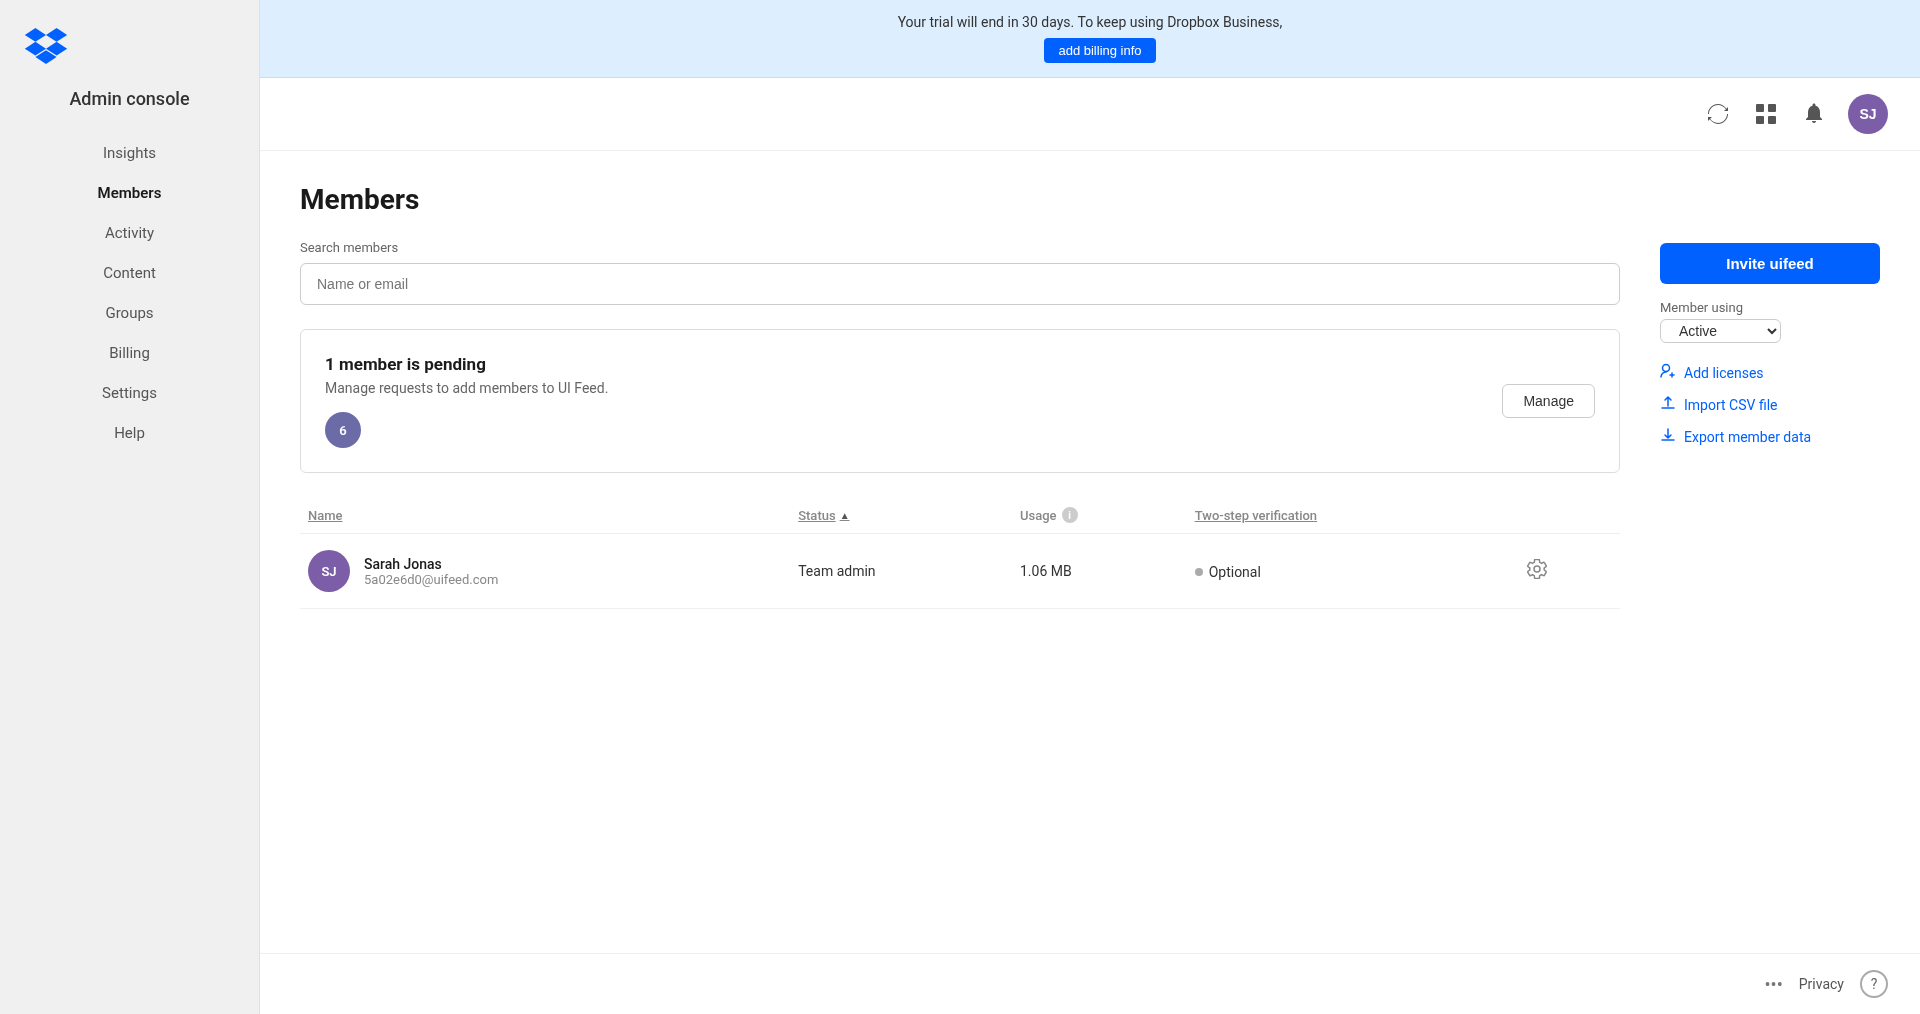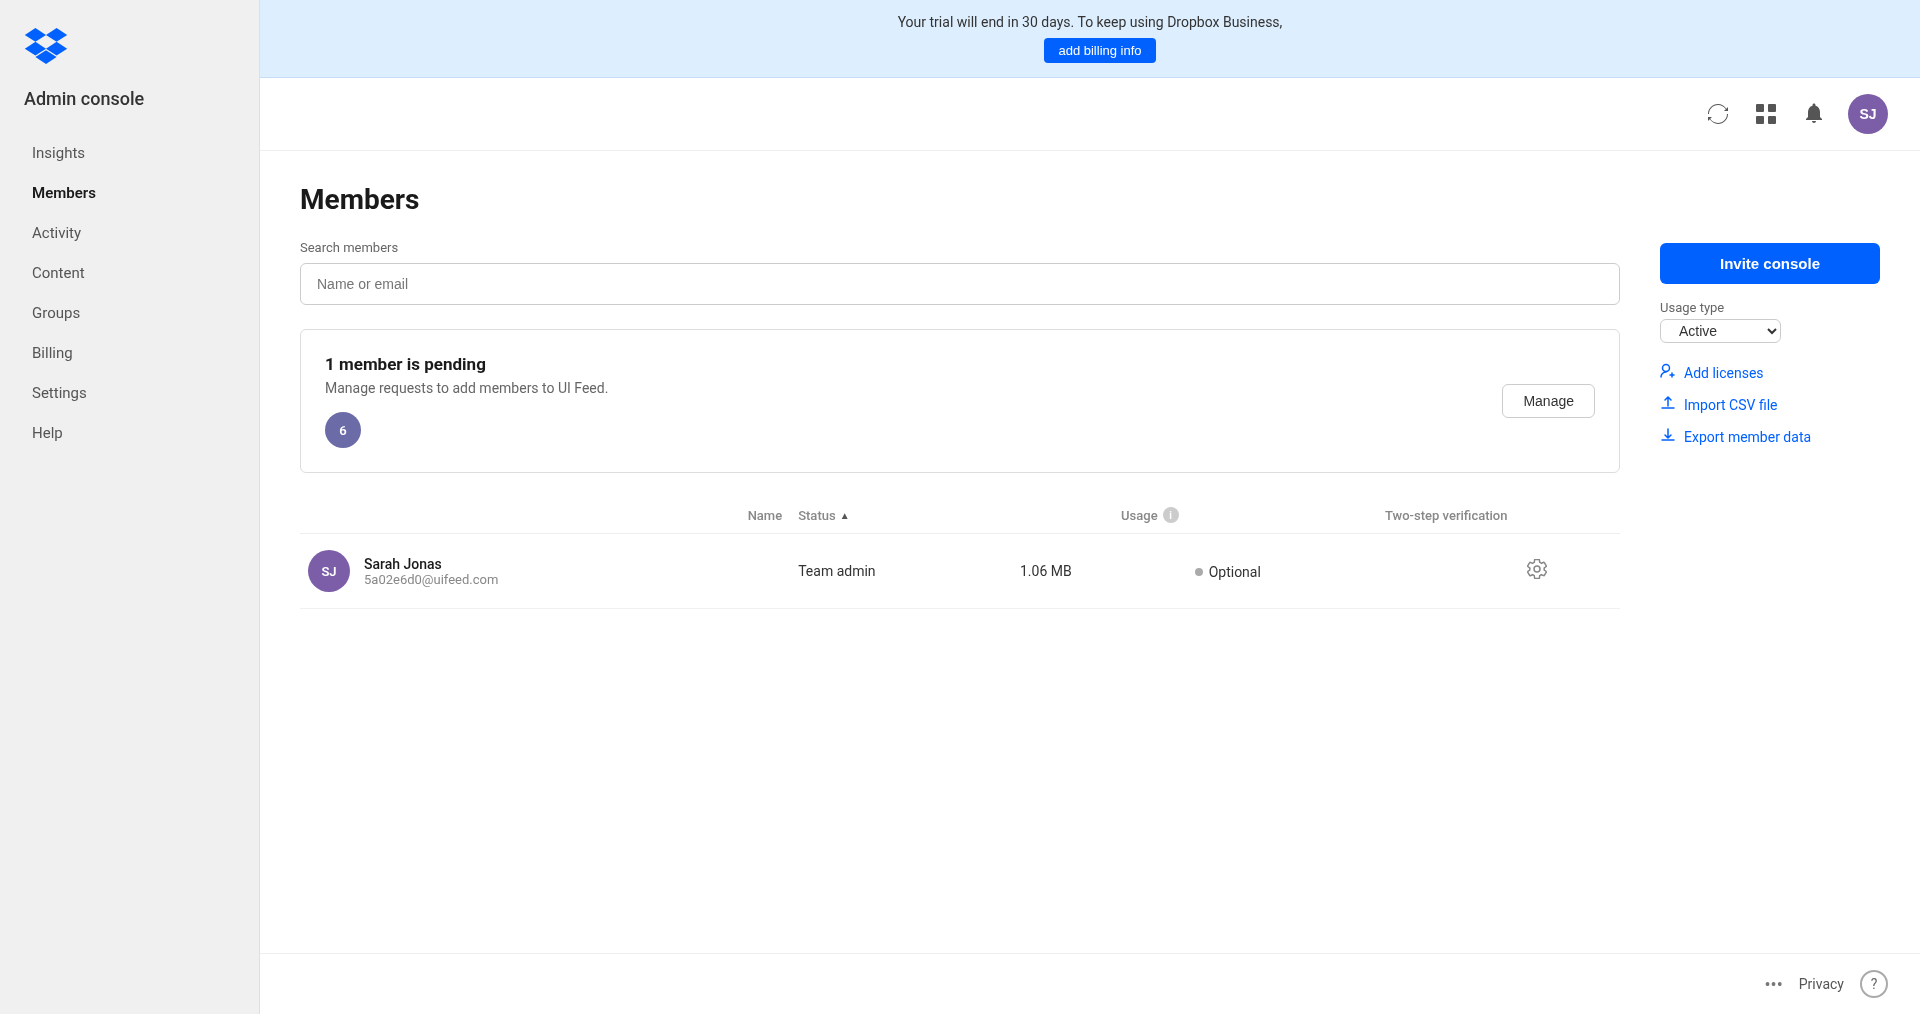--- a/index.html
+++ b/index.html
@@ -7,20 +7,21 @@
 
     
     .sidebar {
       width: 260px;
       min-width: 260px;
       background: #f0f0f0;
       display: flex;
       flex-direction: column;
       padding: 0;
       border-right: 1px solid #e0e0e0;
+      text-align: center;
     }
     .sidebar-logo {
       padding: 28px 24px 24px 24px;
       display: flex;
       align-items: center;
     }
     .dropbox-logo {
       width: 44px;
       height: 36px;
     }
@@ -206,26 +207,27 @@
       color: #333;
       align-self: center;
     }
 
     
     .members-table {
       width: 100%;
       border-collapse: collapse;
     }
     .members-table th {
-      text-align: right;
+      text-align: left;
       font-size: 13px;
       font-weight: 500;
       color: #888;
       padding: 10px 8px;
       border-bottom: 1px solid #eee;
+      text-decoration: underline;
     }
     .members-table td {
       padding: 16px 8px;
       font-size: 14px;
       color: #333;
       border-bottom: 1px solid #f0f0f0;
     }
     .th-status {
       display: flex;
       align-items: center;
@@ -490,24 +492,24 @@
                   <path d="M17.14 10.94C17.18 10.64 17.2 10.33 17.2 10C17.2 9.68 17.18 9.36 17.13 9.06L19.16 7.48C19.34 7.34 19.39 7.07 19.28 6.87L17.36 3.55C17.24 3.33 16.99 3.26 16.77 3.33L14.38 4.29C13.88 3.91 13.35 3.59 12.76 3.35L12.4 0.81C12.36 0.57 12.16 0.4 11.92 0.4H8.08C7.84 0.4 7.65 0.57 7.61 0.81L7.25 3.35C6.66 3.59 6.12 3.92 5.63 4.29L3.24 3.33C3.02 3.25 2.77 3.33 2.65 3.55L0.74 6.87C0.62 7.08 0.66 7.34 0.86 7.48L2.89 9.06C2.84 9.36 2.8 9.69 2.8 10C2.8 10.31 2.82 10.64 2.87 10.94L0.84 12.52C0.66 12.66 0.61 12.93 0.72 13.13L2.64 16.45C2.76 16.67 3.01 16.74 3.23 16.67L5.62 15.71C6.12 16.09 6.65 16.41 7.24 16.65L7.6 19.19C7.65 19.43 7.84 19.6 8.08 19.6H11.92C12.16 19.6 12.36 19.43 12.39 19.19L12.75 16.65C13.34 16.41 13.88 16.08 14.37 15.71L16.76 16.67C16.98 16.75 17.23 16.67 17.35 16.45L19.27 13.13C19.39 12.91 19.34 12.66 19.15 12.52L17.14 10.94Z" stroke="#888" stroke-width="1.5" fill="none"></path>
                 </svg>
               </button>
             </td>
           </tr>
         </tbody>
       </table>
     </div>
 
     <div class="content-right">
-      <button class="invite-btn">Invite console</button>
+      <button class="invite-btn">Invite uifeed</button>
 
       <div>
-        <div class="member-type-label">Usage type</div>
+        <div class="member-type-label">Member using</div>
         <select class="member-type-select">
           <option>Active</option>
           <option>Invited</option>
           <option>Suspended</option>
         </select>
       </div>
 
       <div class="action-links">
         <a class="action-link">
           <span class="action-link-icon">

